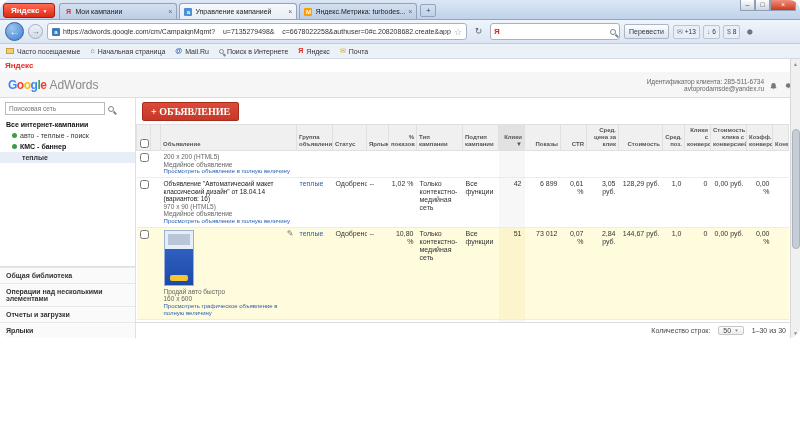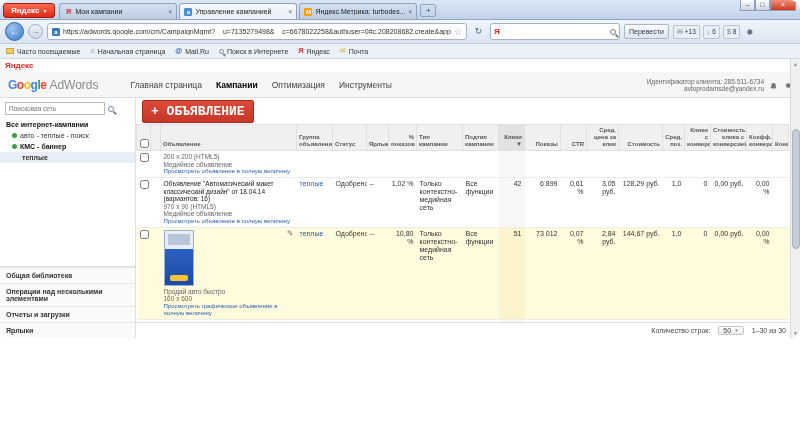--- a/index.html
+++ b/index.html
@@ -54,21 +54,21 @@
   .bm-mailru { color:#1f5bb5; font-weight:bold; }
   .bm-yandex { color:#e52620; font-weight:bold; }
   .bm-mail { color:#caa72c; }
 
   
   .page { position:absolute; top:59px; left:0; right:0; bottom:0; background:#fff; display:flex; flex-direction:column; }
   .yx-strip { height:13px; display:flex; align-items:center; padding:0 5px; }
   .yx-label { color:#e52620; font-weight:bold; font-size:8px; }
 
   .aw-header { height:26px; background:#f6f6f6; border-bottom:1px solid #ddd; display:flex; align-items:center; padding:0 8px; }
-  .logo { display:flex; align-items:baseline; gap:3px; margin-right:32px; }
+  .logo { display:flex; align-items:baseline; gap:3px; margin-right:4px; }
   .logo-google { font-size:12px; font-weight:bold; letter-spacing:-0.5px; }
   .logo-product { font-size:12px; color:#8a8a8a; }
   .aw-nav { display:flex; gap:14px; }
   .nav-item { font-size:8.5px; color:#444; }
   .nav-item.active { color:#000; font-weight:bold; }
   .client-info { margin-left:auto; display:flex; align-items:center; gap:5px; }
   .client-text { text-align:right; }
   .client-id { font-size:6.5px; color:#666; }
   .client-email { font-size:6.5px; color:#666; }
 
@@ -84,21 +84,21 @@
   .side-item.lvl2 { padding-left:22px; }
   .side-item.bold { font-weight:bold; color:#111; }
   .side-item.sel { background:#e8eef7; font-weight:bold; }
   .dot { width:5px; height:5px; border-radius:50%; background:#3d9e41; flex:none; }
   .side-footer { margin-top:auto; border-top:1px solid #ddd; }
   .side-foot-item { padding:4px 6px; border-top:1px solid #e8e8e8; background:#fafafa; font-size:7px; font-weight:bold; color:#333; }
 
   
   .main { flex:1; display:flex; flex-direction:column; overflow:hidden; background:#fff; }
   .toolbar { height:26px; display:flex; align-items:center; gap:4px; padding:0 6px; flex:none; }
-  .btn-red { background:linear-gradient(#dd4b39,#c53727); color:#fff; font-size:13px; font-weight:bold; padding:3px 8px; border-radius:2px; border:1px solid #a62b1c; font-family:Liberation Mono, monospace; }
+  .btn-red { background:linear-gradient(#dd4b39,#c53727); color:#fff; font-size:10px; font-weight:bold; padding:3px 8px; border-radius:2px; border:1px solid #a62b1c; font-family:Liberation Serif, serif; }
   .btn { background:linear-gradient(#fcfcfc,#ececec); border:1px solid #c6c6c6; color:#444; font-size:7.5px; padding:2px 6px; border-radius:2px; font-family:inherit; display:inline-flex; align-items:center; gap:3px; margin-right:3px; }
   .btn .caret { font-size:4.5px; color:#888; }
   .btn.disabled { color:#b0b0b0; }
 
   .table-wrap { flex:1; overflow:hidden; }
   table { border-collapse:collapse; table-layout:fixed; width:652px; }
   th { background:#f0f0f0; border:1px solid #e0e0e0; font-size:6px; line-height:7px; font-weight:bold; color:#555; padding:2px 2px; text-align:left; vertical-align:bottom; overflow:hidden; }
   th.num { text-align:right; }
   th.sorted { background:#e2e2e2; }
   td { border-bottom:1px solid #ececec; padding:2px 3px; vertical-align:top; color:#333; font-size:7px; line-height:8px; overflow:hidden; }
@@ -229,26 +229,20 @@
   <div class="page">
     <div class="yx-strip">
       <span class="yx-label">Яндекс</span>
     </div>
 
     <div class="aw-header">
       <div class="logo">
         <span class="logo-google" id="logo-google"><span style="color: rgb(66, 133, 244);">G</span><span style="color: rgb(234, 67, 53);">o</span><span style="color: rgb(251, 188, 5);">o</span><span style="color: rgb(66, 133, 244);">g</span><span style="color: rgb(52, 168, 83);">l</span><span style="color: rgb(234, 67, 53);">e</span></span>
         <span class="logo-product">AdWords</span>
       </div>
-      <div class="aw-nav" id="aw-nav">
-          <span class="nav-item">Главная страница</span>
-          <span class="nav-item active">Кампании</span>
-          <span class="nav-item">Оптимизация</span>
-          <span class="nav-item">Инструменты</span>
-        </div>
       <div class="client-info">
         <div class="client-text">
           <div class="client-id">Идентификатор клиента: 285-511-6734</div>
           <div class="client-email">avtoprodamsde@yandex.ru</div>
         </div>
         <span>
           <svg width="9" height="9" viewBox="0 0 24 24">
               <path d="M12 22a2 2 0 002-2h-4a2 2 0 002 2zm6-6v-5a6 6 0 10-12 0v5l-2 2v1h16v-1z" fill="#777"></path>
             </svg>
         </span>

